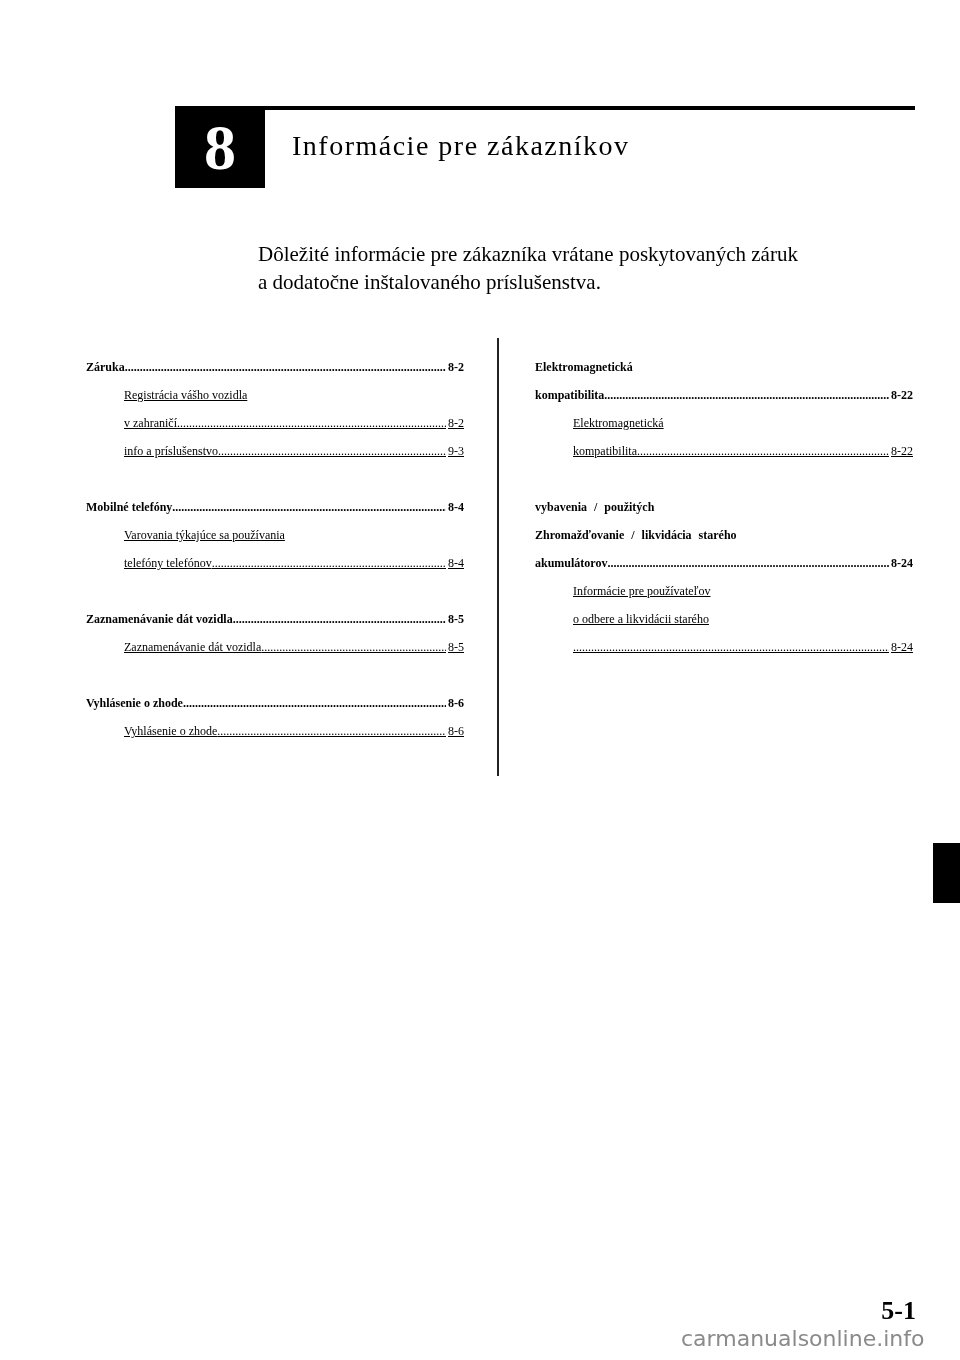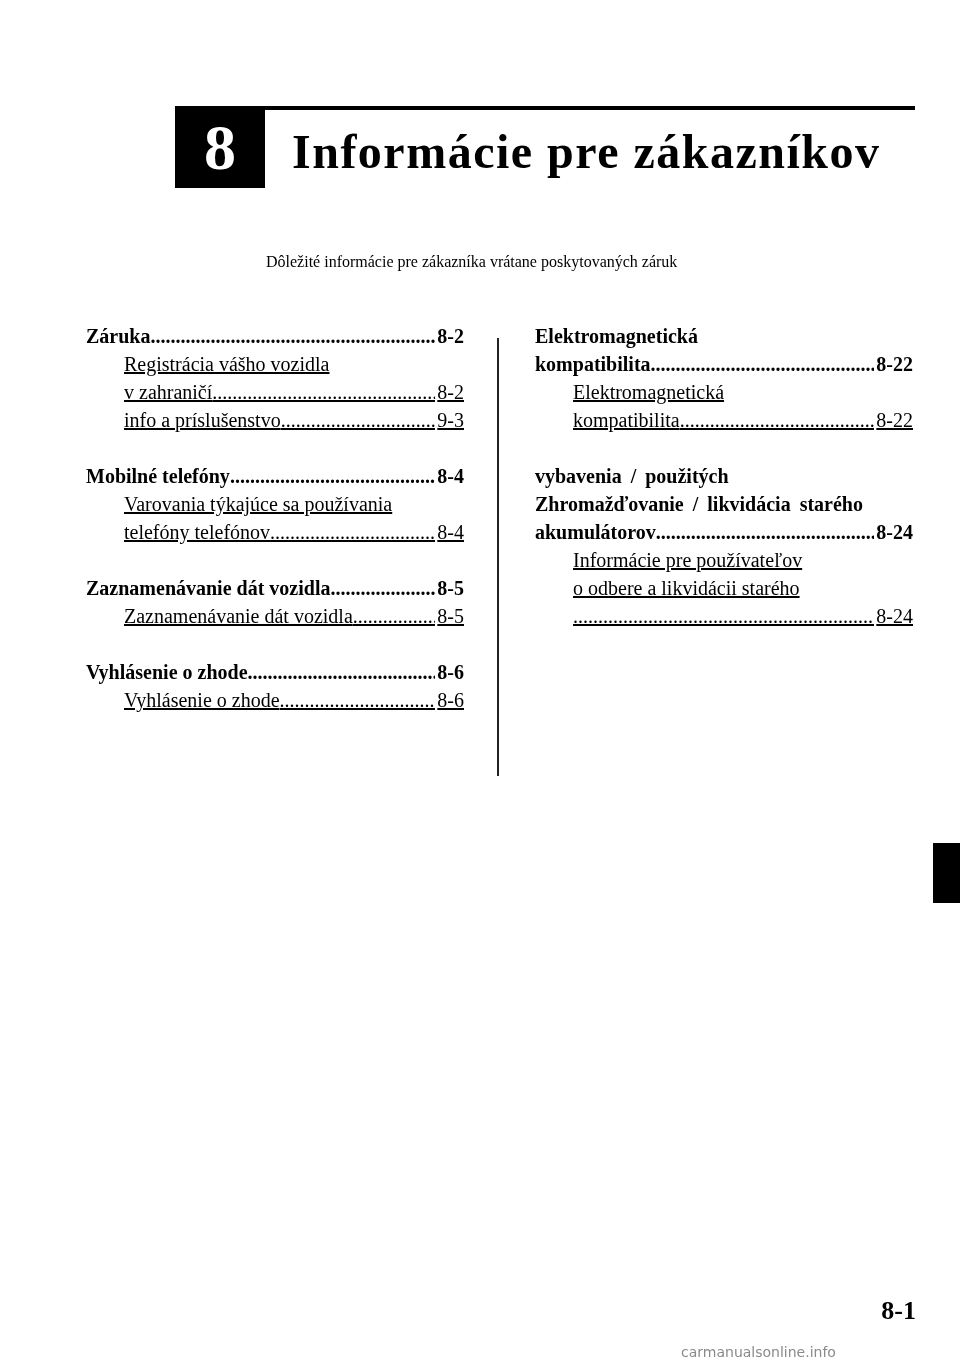--- a/index.html
+++ b/index.html
@@ -8,56 +8,57 @@
       font-family: "Liberation Serif", "DejaVu Serif", serif; color: #000;
     }
     .top-rule {
       position: absolute; left: 175px; top: 106px; width: 740px; height: 4px; background: #000;
     }
     .chapter-box {
       position: absolute; left: 175px; top: 108px; width: 90px; height: 80px; background: #000;
       color: #fff; font-weight: bold; font-size: 64px; line-height: 80px; text-align: center;
     }
     .chapter-title {
-      position: absolute; left: 292px; top: 124px; font-size: 48px; font-weight: bold;
+      position: absolute; left: 292px; top: 118px; font-size: 28px; font-weight: normal;
       letter-spacing: 1.5px; line-height: 56px; white-space: nowrap;
     }
     .intro {
-      position: absolute; left: 258px; top: 248px; width: 640px; font-size: 16px; line-height: 28px; margin-left: 8px;
+      position: absolute; left: 258px; top: 240px; width: 640px; font-size: 21px; line-height: 28px;
     }
-    .col { position: absolute; top: 322px; font-size: 20px; line-height: 28px; }
+    .col { position: absolute; top: 353px; font-size: 12px; line-height: 28px; }
     .col-left { left: 86px; width: 378px; }
     .col-right { left: 535px; width: 378px; }
     .divider { position: absolute; left: 497px; top: 338px; width: 2px; height: 438px; background: #222; }
     .section { margin: 0 0 28px 0; }
     .section .hd { font-weight: bold; }
     .line { display: flex; white-space: nowrap; }
     .line .txt { flex: 0 0 auto; }
     .line .dots { flex: 1 1 auto; overflow: hidden; white-space: nowrap; }
     .line .dots::before { content: "......................................................................................................................"; }
     .line .pg { flex: 0 0 auto; padding-left: 2px; }
     .sub { padding-left: 38px; text-decoration: underline; }
     .side-tab { position: absolute; left: 933px; top: 843px; width: 27px; height: 60px; background: #000; }
     .page-num { position: absolute; right: 44px; top: 1296px; font-size: 26px; font-weight: bold; }
     .watermark {
       position: absolute; left: 681px; top: 1326px; font-family: "DejaVu Sans", sans-serif;
-      font-size: 14px; color: #8a8a8a; margin-top: 18px;
+      font-size: 22px; color: #8a8a8a;
     }
   </style>
 </head>
 <body>
 
 <div class="top-rule"></div>
 <div class="chapter-box">
   <span>8</span>
 </div>
 <div class="chapter-title">Informácie pre zákazníkov</div>
 
 <div class="intro">
   <div>Dôležité informácie pre zákazníka vrátane poskytovaných záruk</div>
+  <div>a dodatočne inštalovaného príslušenstva.</div>
 </div>
 
 <div class="col col-left">
 
   <div class="section">
     <div class="line hd">
       <span class="txt">Záruka</span>
         <span class="dots"></span>
         <span class="pg">8-2</span>
     </div>
@@ -164,14 +165,14 @@
       <div class="line">
           <span class="dots"></span>
           <span class="pg">8-24</span>
         </div>
     </div>
   </div>
 </div>
 
 <div class="side-tab"></div>
 
-<div class="page-num">8-1</div>
+<div class="page-num">5-1</div>
 <div class="watermark">carmanualsonline.info</div>
 
 </body></html>

